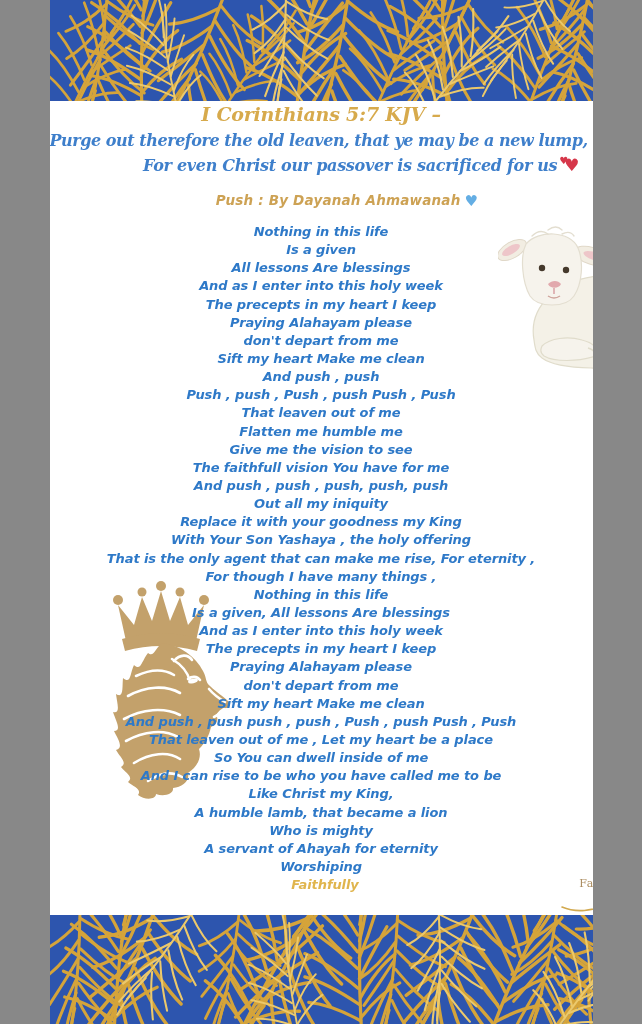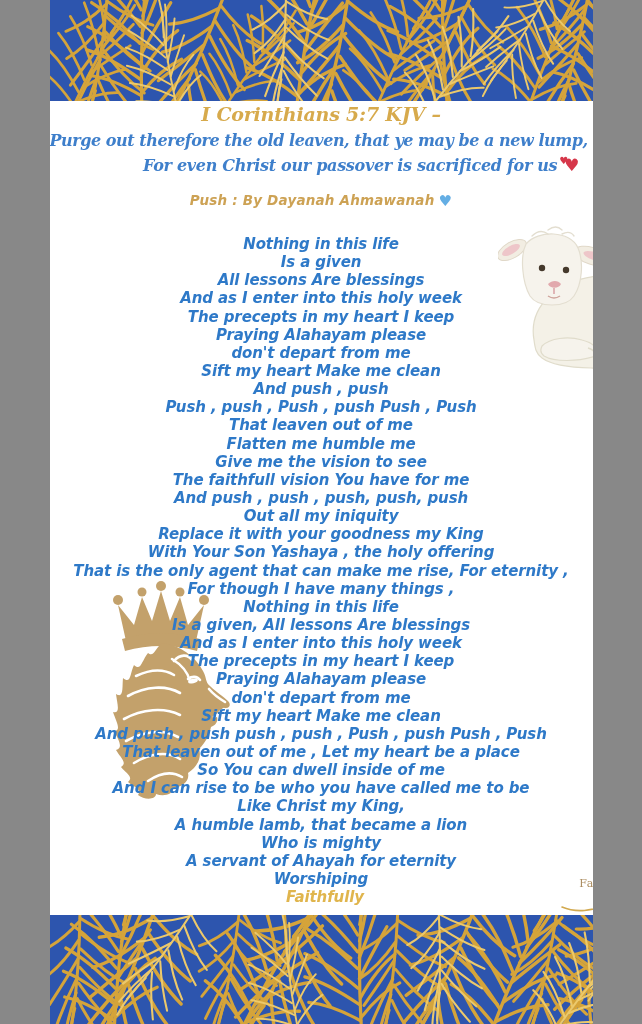--- a/index.html
+++ b/index.html
@@ -6,23 +6,23 @@
   .page{position:relative;width:543px;height:1024px;background:#ffffff;overflow:hidden;
         font-family:"DejaVu Sans",sans-serif;margin:0 auto;}
   .band{position:absolute;left:0;width:642px;line-height:0;}
   .band.top{top:0;}
   .band.bottom{top:915px;}
   .centered{position:absolute;left:0;width:100%;text-align:center;}
   .script{font-family:"DejaVu Serif",serif;font-style:italic;font-weight:700;}
   .ref{top:103px;font-size:19px;color:#d7aa4c;letter-spacing:-0.2px;}
   .verse1{top:131px;font-size:16px;color:#3e7fcb;letter-spacing:-0.45px;white-space:nowrap;}
   .verse2{top:155px;font-size:16px;color:#3e7fcb;letter-spacing:-0.3px;white-space:nowrap;padding-left:40px;}
-  .byline{top:191px;font-size:13.5px;font-weight:700;font-style:italic;color:#cda254;letter-spacing:0.2px;}
-  .poem{position:absolute;top:235px;left:0;width:100%;text-align:center;
-        color:#2e79c8;font-size:15px;font-weight:700;font-style:italic;
+  .byline{top:191px;font-size:13.5px;font-weight:700;font-style:italic;color:#cda254;letter-spacing:0.2px;margin-left:26px;}
+  .poem{position:absolute;top:223px;left:0;width:100%;text-align:center;
+        color:#2e79c8;font-size:13px;font-weight:700;font-style:italic;
         line-height:18.15px;letter-spacing:-0.1px;z-index:3;}
   .poem-line{height:18.15px;}
   .poem-final{color:#e0b54d;height:18.15px;padding-left:8px;}
   .hearts{display:inline-block;position:relative;margin-left:2px;}
   .heart{color:#d6374a;font-style:normal;display:inline-block;}
   .heart.small{font-size:10px;position:relative;top:-7px;margin-right:-4px;}
   .heart.big{font-size:17px;}
   .heart.blue{color:#64aee4;font-size:15px;margin-left:4px;position:relative;top:1px;}
   .lamb{position:absolute;left:448px;top:210px;z-index:2;line-height:0;}
   .lion{position:absolute;left:26px;top:581px;z-index:2;line-height:0;}

